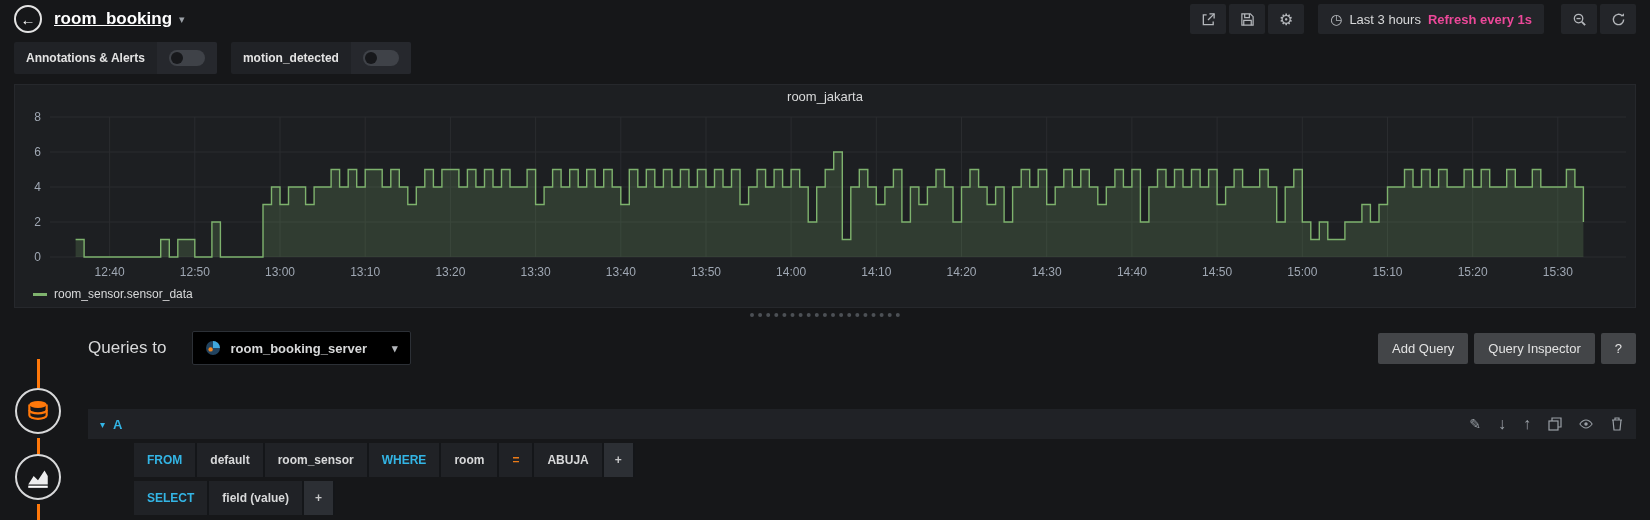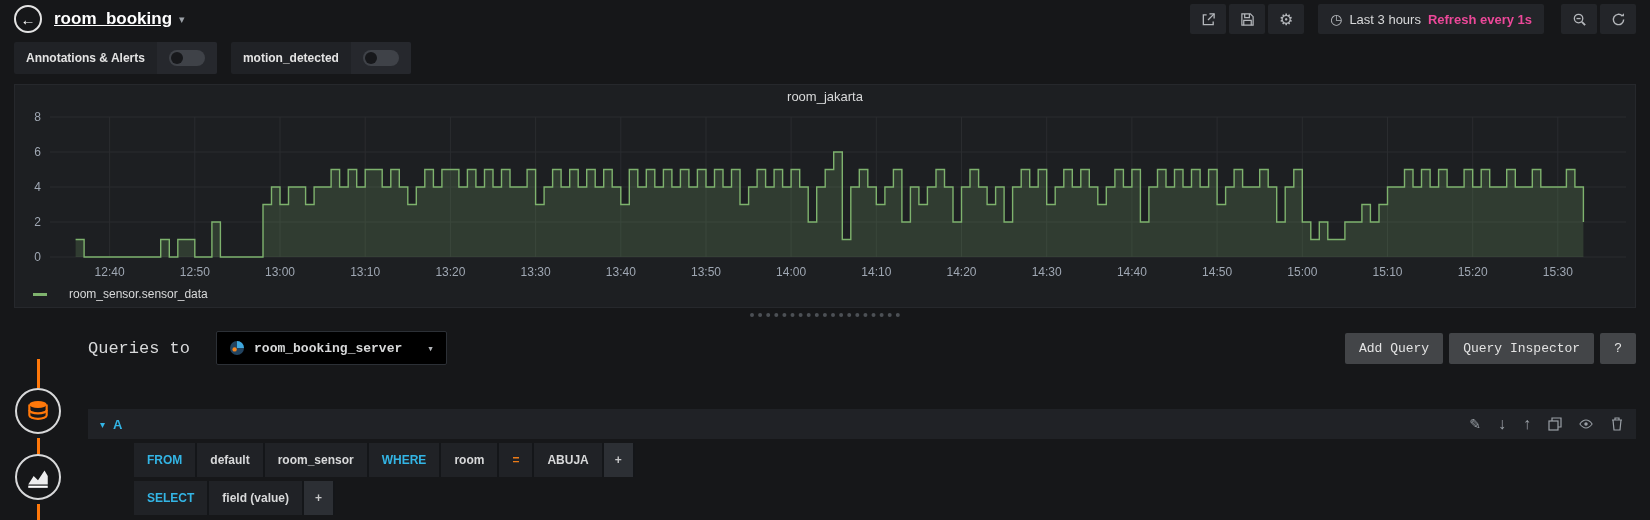--- a/index.html
+++ b/index.html
@@ -39,35 +39,35 @@
   .switch .knob { position:absolute; left:2px; top:2px; width:12px; height:12px;
     border-radius:50%; background:#17181b; }
   
   .panel { margin:6px 14px 2px; background:#1d1f22; border:1px solid #26282c; padding-top:4px; }
   .panel-title { text-align:center; font-size:13px; font-weight:500; color:#d8d9da;
     height:20px; cursor:pointer; }
   #chart-svg { display:block; margin:0 auto; }
   .grid { stroke:#2a2c2f; stroke-width:1; }
   .xlab { fill:#9fa7b3; font-size:12px; text-anchor:middle; font-family:"Liberation Sans",sans-serif; }
   .ylab { fill:#9fa7b3; font-size:12px; text-anchor:end; font-family:"Liberation Sans",sans-serif; }
-  .legend { display:flex; align-items:center; gap:22px; padding:2px 0 6px 18px;
+  .legend { display:flex; align-items:center; gap:7px; padding:2px 0 6px 18px;
     font-size:12px; color:#d8d9da; }
   .legend-swatch { width:14px; height:3px; background:#7eb26d; }
   .legend-name { cursor:pointer; }
   
   .handle { width:150px; margin:5px auto 0; border-top:4px dotted #4c5055; cursor:row-resize; }
   
   .query-section { position:relative; margin-top:4px; height:200px; }
   .side-line { position:absolute; left:37px; width:3px; background:#ff780a; }
   .tab-circle { position:absolute; left:15px; width:46px; height:46px; border-radius:50%;
     border:2px solid #d8d9da; background:#161719; display:flex; align-items:center;
     justify-content:center; cursor:pointer; z-index:2; }
   .tab-circle svg { width:26px; height:26px; }
   .query-content { margin-left:88px; margin-right:14px; }
-  .q-header { display:flex; align-items:center; margin-top:12px; height:38px;font-family:Liberation Mono, monospace; }
+  .q-header { display:flex; align-items:center; margin-top:12px; height:38px; }
   .q-title { font-size:17px; color:#d8d9da; }
   .ds-select { margin-left:26px; height:34px; background:#000000; border:1px solid #2c3036;
     border-radius:2px; display:flex; align-items:center; gap:9px; padding:0 12px;
     cursor:pointer; min-width:195px; font-size:13px; font-weight:bold; }
   .ds-caret { margin-left:auto; padding-left:16px; color:#b4b7bb; font-size:11px; }
   .q-header-right { margin-left:auto; display:flex; gap:6px; }
   .q-btn { background:#434548; color:#e3e3e3; font-size:13px; padding:8px 14px;
     border-radius:2px; cursor:pointer; }
   .q-row-a { display:flex; align-items:center; background:#202226; height:30px;
     margin-top:42px; padding:0 12px; cursor:pointer; }

